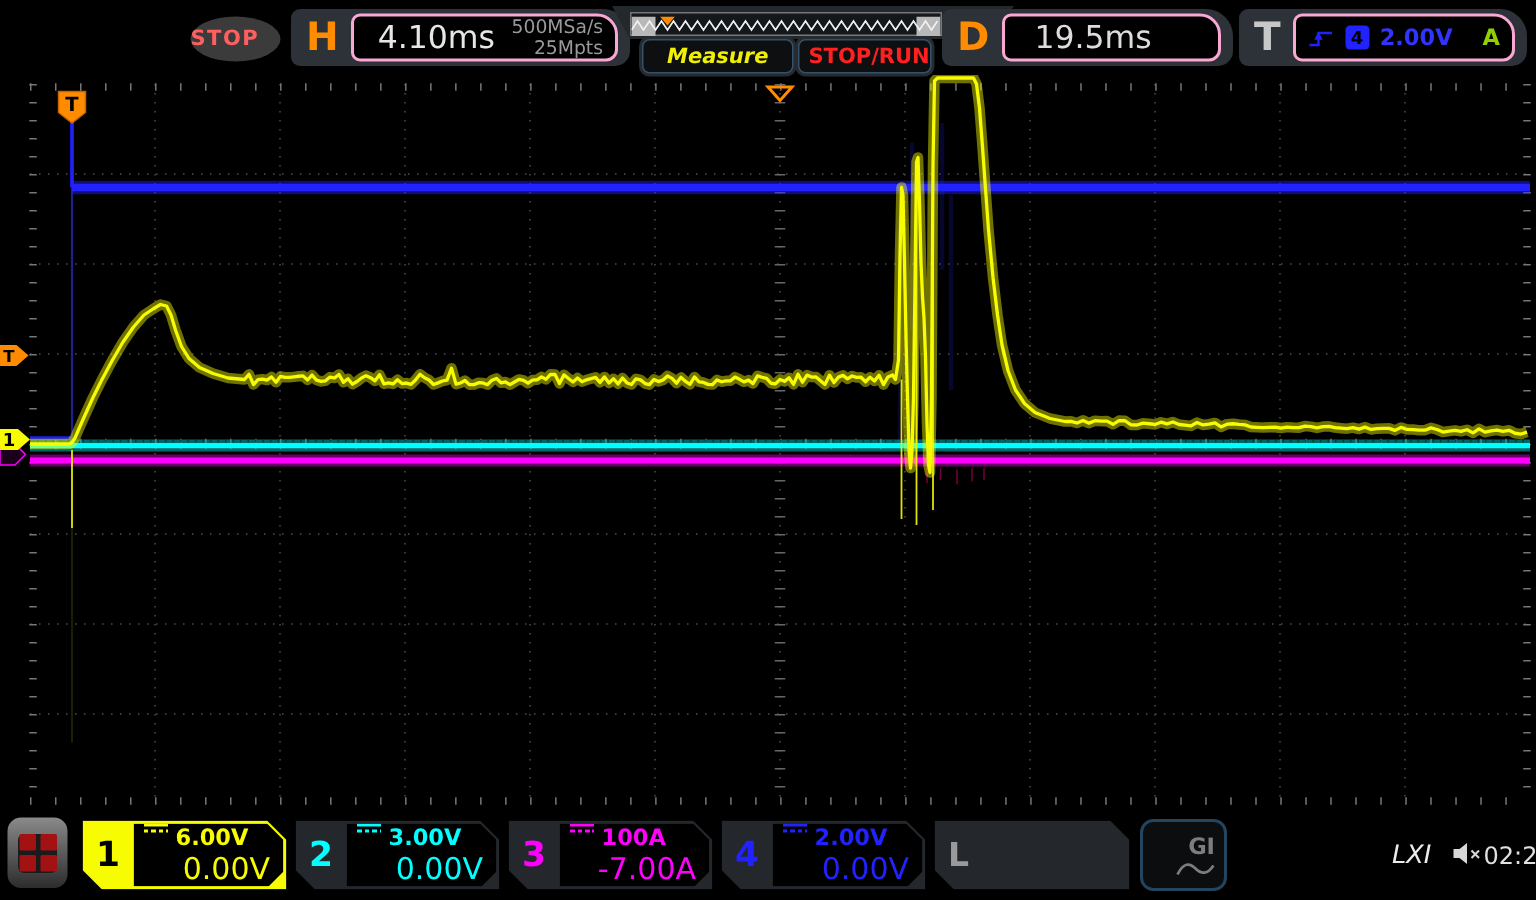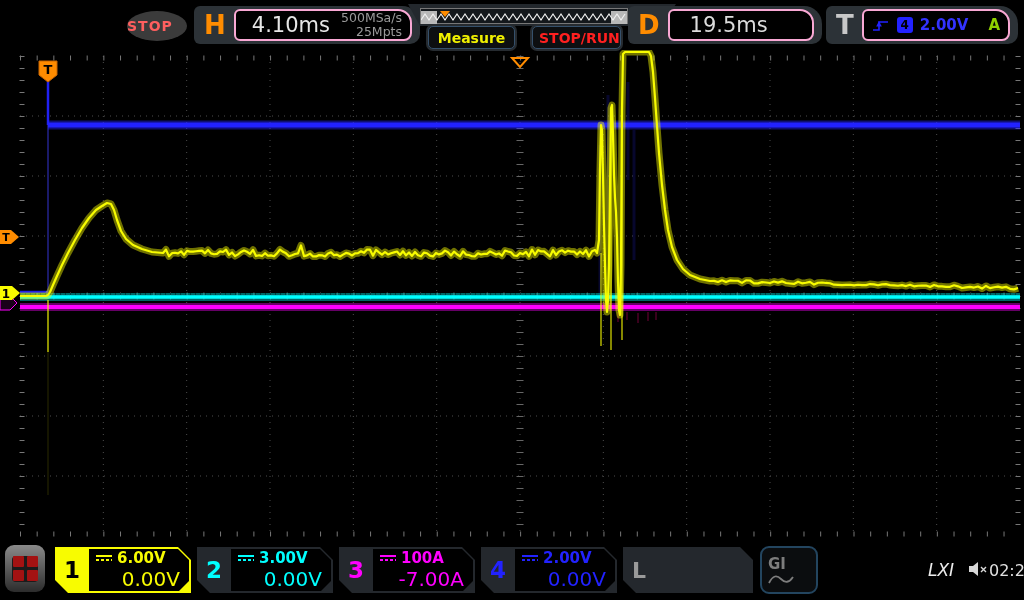--- a/index.html
+++ b/index.html
@@ -29,54 +29,54 @@
         font-size:12px;text-align:center;line-height:16px;}
   .tlevel{color:#3333ff;font-weight:bold;font-size:15px;}
   .tmode{margin-left:auto;color:#90d000;font-weight:bold;font-size:15px;}
   #prevback{position:absolute;left:408px;top:4px;width:268px;height:22px;background:#23282d;
         clip-path:polygon(0 0,100% 0,calc(100% - 16px) 100%,12px 100%);}
   #prevstrip{position:absolute;left:420px;top:8px;width:208px;height:16px;background:#14181c;
         border:1px solid #777;box-sizing:border-box;}
   .tbtn{position:absolute;top:26px;height:23px;background:#0d0f11;border:1px solid #35506b;
         border-radius:5px;box-shadow:0 0 0 2px #262b30;font-weight:bold;font-size:14px;
         font-family:inherit;cursor:pointer;}
-  #measure{left:428px;width:87px;color:#f0f000;}
+  #measure{left:428px;width:101px;color:#f0f000;font-style:italic;}
   #stoprun{left:532px;width:89px;color:#ff2020;}
   
   #scope{position:absolute;left:0;top:50px;width:1024px;height:490px;}
   
   #botbar{position:absolute;left:0;top:540px;width:1024px;height:60px;background:#000;z-index:5;}
   .menu-btn{position:absolute;left:5px;top:5px;width:40px;height:47px;border-radius:9px;
         background:linear-gradient(#8a8a8a,#2c2c2c);display:flex;align-items:center;justify-content:center;}
   .menu-in{width:26px;height:26px;background:#1b1b1b;border-radius:4px;display:grid;
         grid-template-columns:11px 11px;grid-template-rows:11px 11px;gap:3px;padding:0;place-content:center;}
   .menu-in i{background:#a31212;border-radius:1px;}
   .ch-box,.la-box{position:absolute;top:7px;height:46px;background:#24282d;display:flex;
         clip-path:polygon(0 0,calc(100% - 13px) 0,100% 13px,100% 100%,13px 100%,0 calc(100% - 13px));}
   .ch-box.selected{background:var(--ch);}
   .ch-box .num{width:34px;display:flex;align-items:center;justify-content:center;
         font-size:23px;font-weight:bold;color:var(--ch);}
   .ch-box.selected .num{color:#000;}
   .panel{flex:1;background:#000;margin:2px 2px 2px 0;padding:3px 9px 3px 7px;display:flex;
         flex-direction:column;justify-content:center;box-sizing:border-box;
         clip-path:polygon(0 0,calc(100% - 11px) 0,100% 11px,100% calc(100% - 10px),calc(100% - 10px) 100%,0 100%);}
-  .row1{display:flex;align-items:center;gap:5px;color:var(--ch);font-weight:bold;font-size:15px;}
+  .row1{display:flex;gap:5px;color:var(--ch);font-weight:bold;font-size:15px;}
   .row2{color:var(--ch);font-weight:normal;font-size:20px;text-align:right;}
   .dc{width:16px;display:flex;flex-direction:column;gap:2px;}
   .dc i{display:block;height:2px;}
   .dc .t{background:var(--ch);}
   .dc .b{background:repeating-linear-gradient(90deg,var(--ch) 0 3px,transparent 3px 5px);}
   .la-box{left:623px;width:130px;}
   .la-box .num{width:32px;display:flex;align-items:center;justify-content:center;
         font-size:22px;font-weight:bold;color:#9a9a9a;}
   .la-box .panel{background:#15181a;justify-content:center;padding:2px 6px;}
   .digits{white-space:pre;font-size:10px;color:#b5b5b5;letter-spacing:0.5px;line-height:1.5;}
   .gen-btn{position:absolute;top:6px;width:58px;height:48px;background:#0b0d0f;border:2px solid #23455f;
         border-radius:9px;color:#7d7d7d;font-weight:bold;font-size:15px;font-family:inherit;
-        display:flex;flex-direction:column;align-items:flex-start;justify-content:center;gap:1px;cursor:pointer;}
+        display:flex;flex-direction:column;align-items:flex-end;justify-content:center;gap:1px;cursor:pointer;}
   #gen1{left:760px;} #gen2{left:827px;}
   .lxi{position:absolute;left:928px;top:20px;font-style:italic;font-weight:400;font-size:17px;color:#ececec;}
   .spk{position:absolute;left:968px;top:21px;}
   .clock{position:absolute;left:989px;top:21px;font-size:16px;color:#e0e0e0;}
 </style>
 </head>
 <body>
 
 <div id="screen">
 

